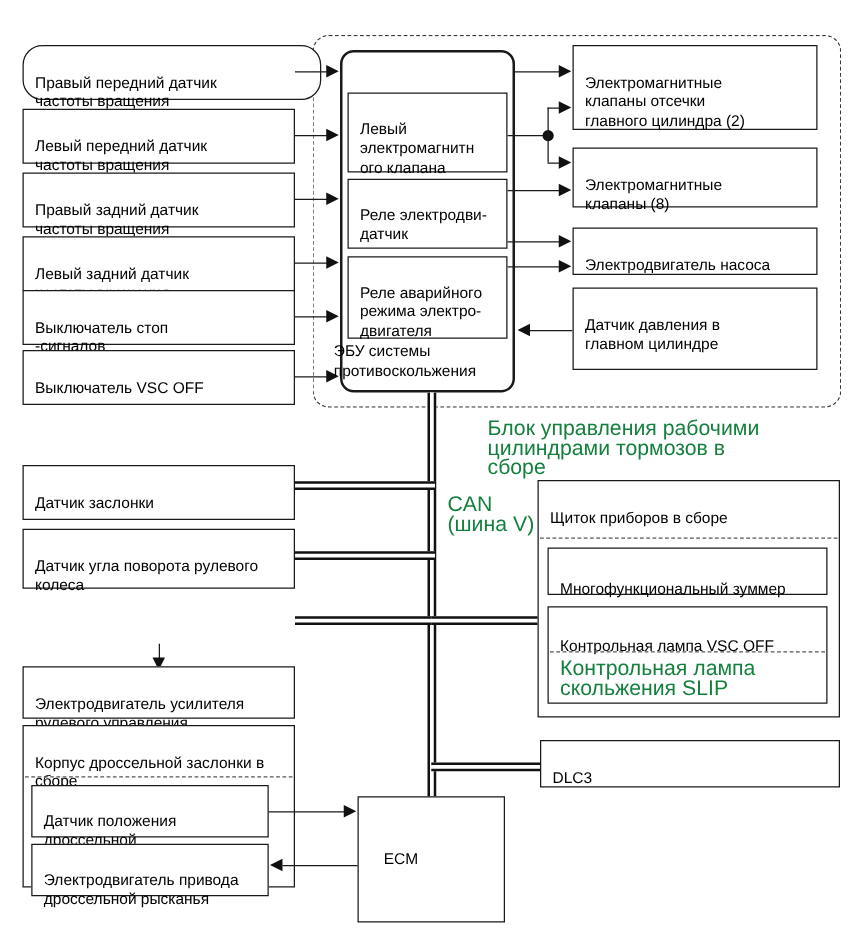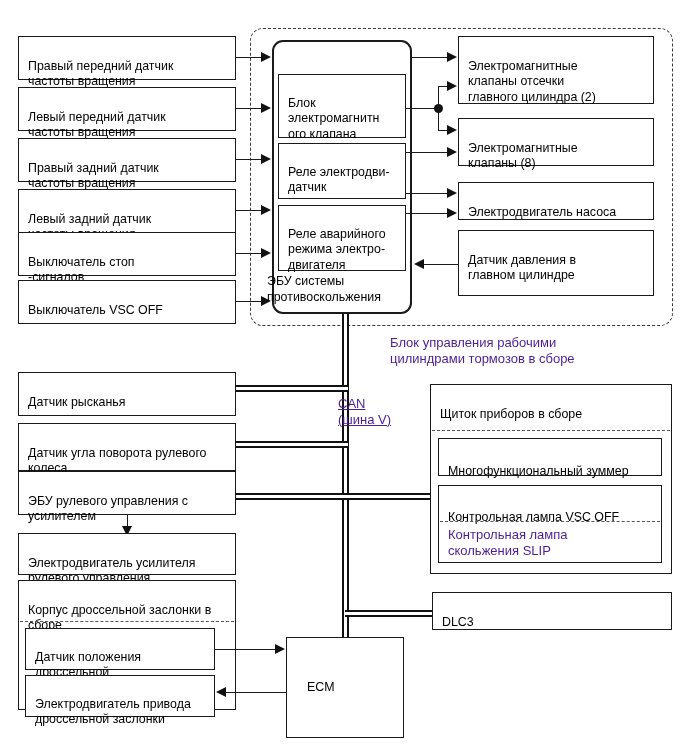--- a/index.html
+++ b/index.html
@@ -36,23 +36,23 @@
   }
   .dashed-region {
     position: absolute;
     border: 1.5px dashed #3a3a3a;
     border-radius: 13px;
     background: transparent;
     box-sizing: border-box;
   }
   .plain-text {
     position: absolute;
-    font-size: 13px;
+    font-size: 17px;
     line-height: 15.5px;
-    color: #4c1d95;
+    color: #15803d;
     white-space: pre-line;
   }
   .ecu-label {
     position: absolute;
     font-size: 12.4px;
     line-height: 15.5px;
     color: #000000;
     white-space: pre-line;
   }
   
@@ -117,21 +117,21 @@
     border-top: 1.5px dashed #555555;
   }
 </style>
 </head>
 <body>
 
 <div id="diagram">
 
   <div class="dashed-region" style="left:250px; top:28px; width:423px; height:298px;"></div>
 
-  <div class="box" style="left:18px; top:36px; width:218px; height:44px;">
+  <div class="box" style="left:18px; top:36px; width:239px; height:44px;border-radius:16px;">
     <span>Правый передний датчик
 частоты вращения</span>
   </div>
   <div class="box" style="left:18px; top:87px; width:218px; height:44px;">
     <span>Левый передний датчик
 частоты вращения</span>
   </div>
   <div class="box" style="left:18px; top:138px; width:218px; height:44px;">
     <span>Правый задний датчик
 частоты вращения</span>
@@ -157,21 +157,21 @@
   <div class="hline" style="left:236px; top:210px; width:26px;"></div>
   <div class="arrow-r" style="left:261px; top:205px;"></div>
   <div class="hline" style="left:236px; top:253px; width:26px;"></div>
   <div class="arrow-r" style="left:261px; top:248px;"></div>
   <div class="hline" style="left:236px; top:301px; width:26px;"></div>
   <div class="arrow-r" style="left:261px; top:296px;"></div>
 
   <div class="rounded" style="left:272px; top:40px; width:140px; height:274px;"></div>
 
   <div class="box thin" style="left:278px; top:74px; width:128px; height:64px; padding-top:5px;">
-    <span>Блок
+    <span>Левый
 электромагнитн
 ого клапана</span>
   </div>
   <div class="box thin" style="left:278px; top:143px; width:128px; height:56px; padding-top:5px;">
     <span>Реле электродви-
 датчик</span>
   </div>
   <div class="box thin" style="left:278px; top:205px; width:128px; height:66px; padding-top:5px;">
     <span>Реле аварийного
 режима электро-
@@ -217,42 +217,38 @@
   <div class="arrow-r" style="left:447px; top:208px;"></div>
 
   <div class="hline" style="left:424px; top:264px; width:34px;"></div>
   <div class="arrow-l" style="left:414px; top:259px;"></div>
 
   <div class="plain-text" style="left:390px; top:335px; width:240px;">Блок управления рабочими
 цилиндрами тормозов в сборе</div>
 
   <div class="bus-v" style="left:342px; top:314px; height:332px;"></div>
 
-  <div class="plain-text" style="left:338px; top:396px; width:70px;text-decoration:underline;">CAN
+  <div class="plain-text" style="left:358px; top:396px; width:70px;">CAN
 (шина V)</div>
 
   <div class="bus-h" style="left:236px; top:385px; width:112px;"></div>
   <div class="bus-h" style="left:236px; top:441px; width:112px;"></div>
   <div class="bus-h" style="left:236px; top:493px; width:112px;"></div>
 
   <div class="bus-h" style="left:345px; top:493px; width:88px;"></div>
 
   <div class="bus-h" style="left:345px; top:610px; width:90px;"></div>
 
   <div class="box" style="left:18px; top:372px; width:218px; height:44px;">
-    <span>Датчик рысканья</span>
+    <span>Датчик заслонки</span>
   </div>
   <div class="box" style="left:18px; top:423px; width:218px; height:48px;">
     <span>Датчик угла поворота рулевого
 колеса</span>
   </div>
-  <div class="box" style="left:18px; top:471px; width:218px; height:44px;">
-    <span>ЭБУ рулевого управления с
-усилителем</span>
-  </div>
 
   <div class="vline" style="left:127px; top:515px; height:14px;"></div>
   <div class="arrow-d" style="left:122px; top:526px;"></div>
 
   <div class="box" style="left:18px; top:533px; width:218px; height:42px;">
     <span>Электродвигатель усилителя
 рулевого управления</span>
   </div>
 
   <div class="box" style="left:18px; top:580px; width:218px; height:130px; padding:6px 8px 0 9px;">
@@ -260,21 +256,21 @@
 сборе</span>
   </div>
   <div class="dash-sep" style="left:20px; top:621px; width:214px;"></div>
 
   <div class="box thin" style="left:25px; top:628px; width:190px; height:42px; padding-top:5px;">
     <span>Датчик положения
 дроссельной</span>
   </div>
   <div class="box thin" style="left:25px; top:675px; width:190px; height:42px; padding-top:5px;">
     <span>Электродвигатель привода
-дроссельной заслонки</span>
+дроссельной рысканья</span>
   </div>
 
   <div class="box" style="left:286px; top:637px; width:118px; height:101px; padding:0;">
     <span style="position:absolute; left:20px; top:42px;">ECM</span>
   </div>
 
   <div class="hline" style="left:215px; top:649px; width:61px;"></div>
   <div class="arrow-r" style="left:275px; top:644px;"></div>
 
   <div class="hline" style="left:226px; top:692px; width:60px;"></div>

